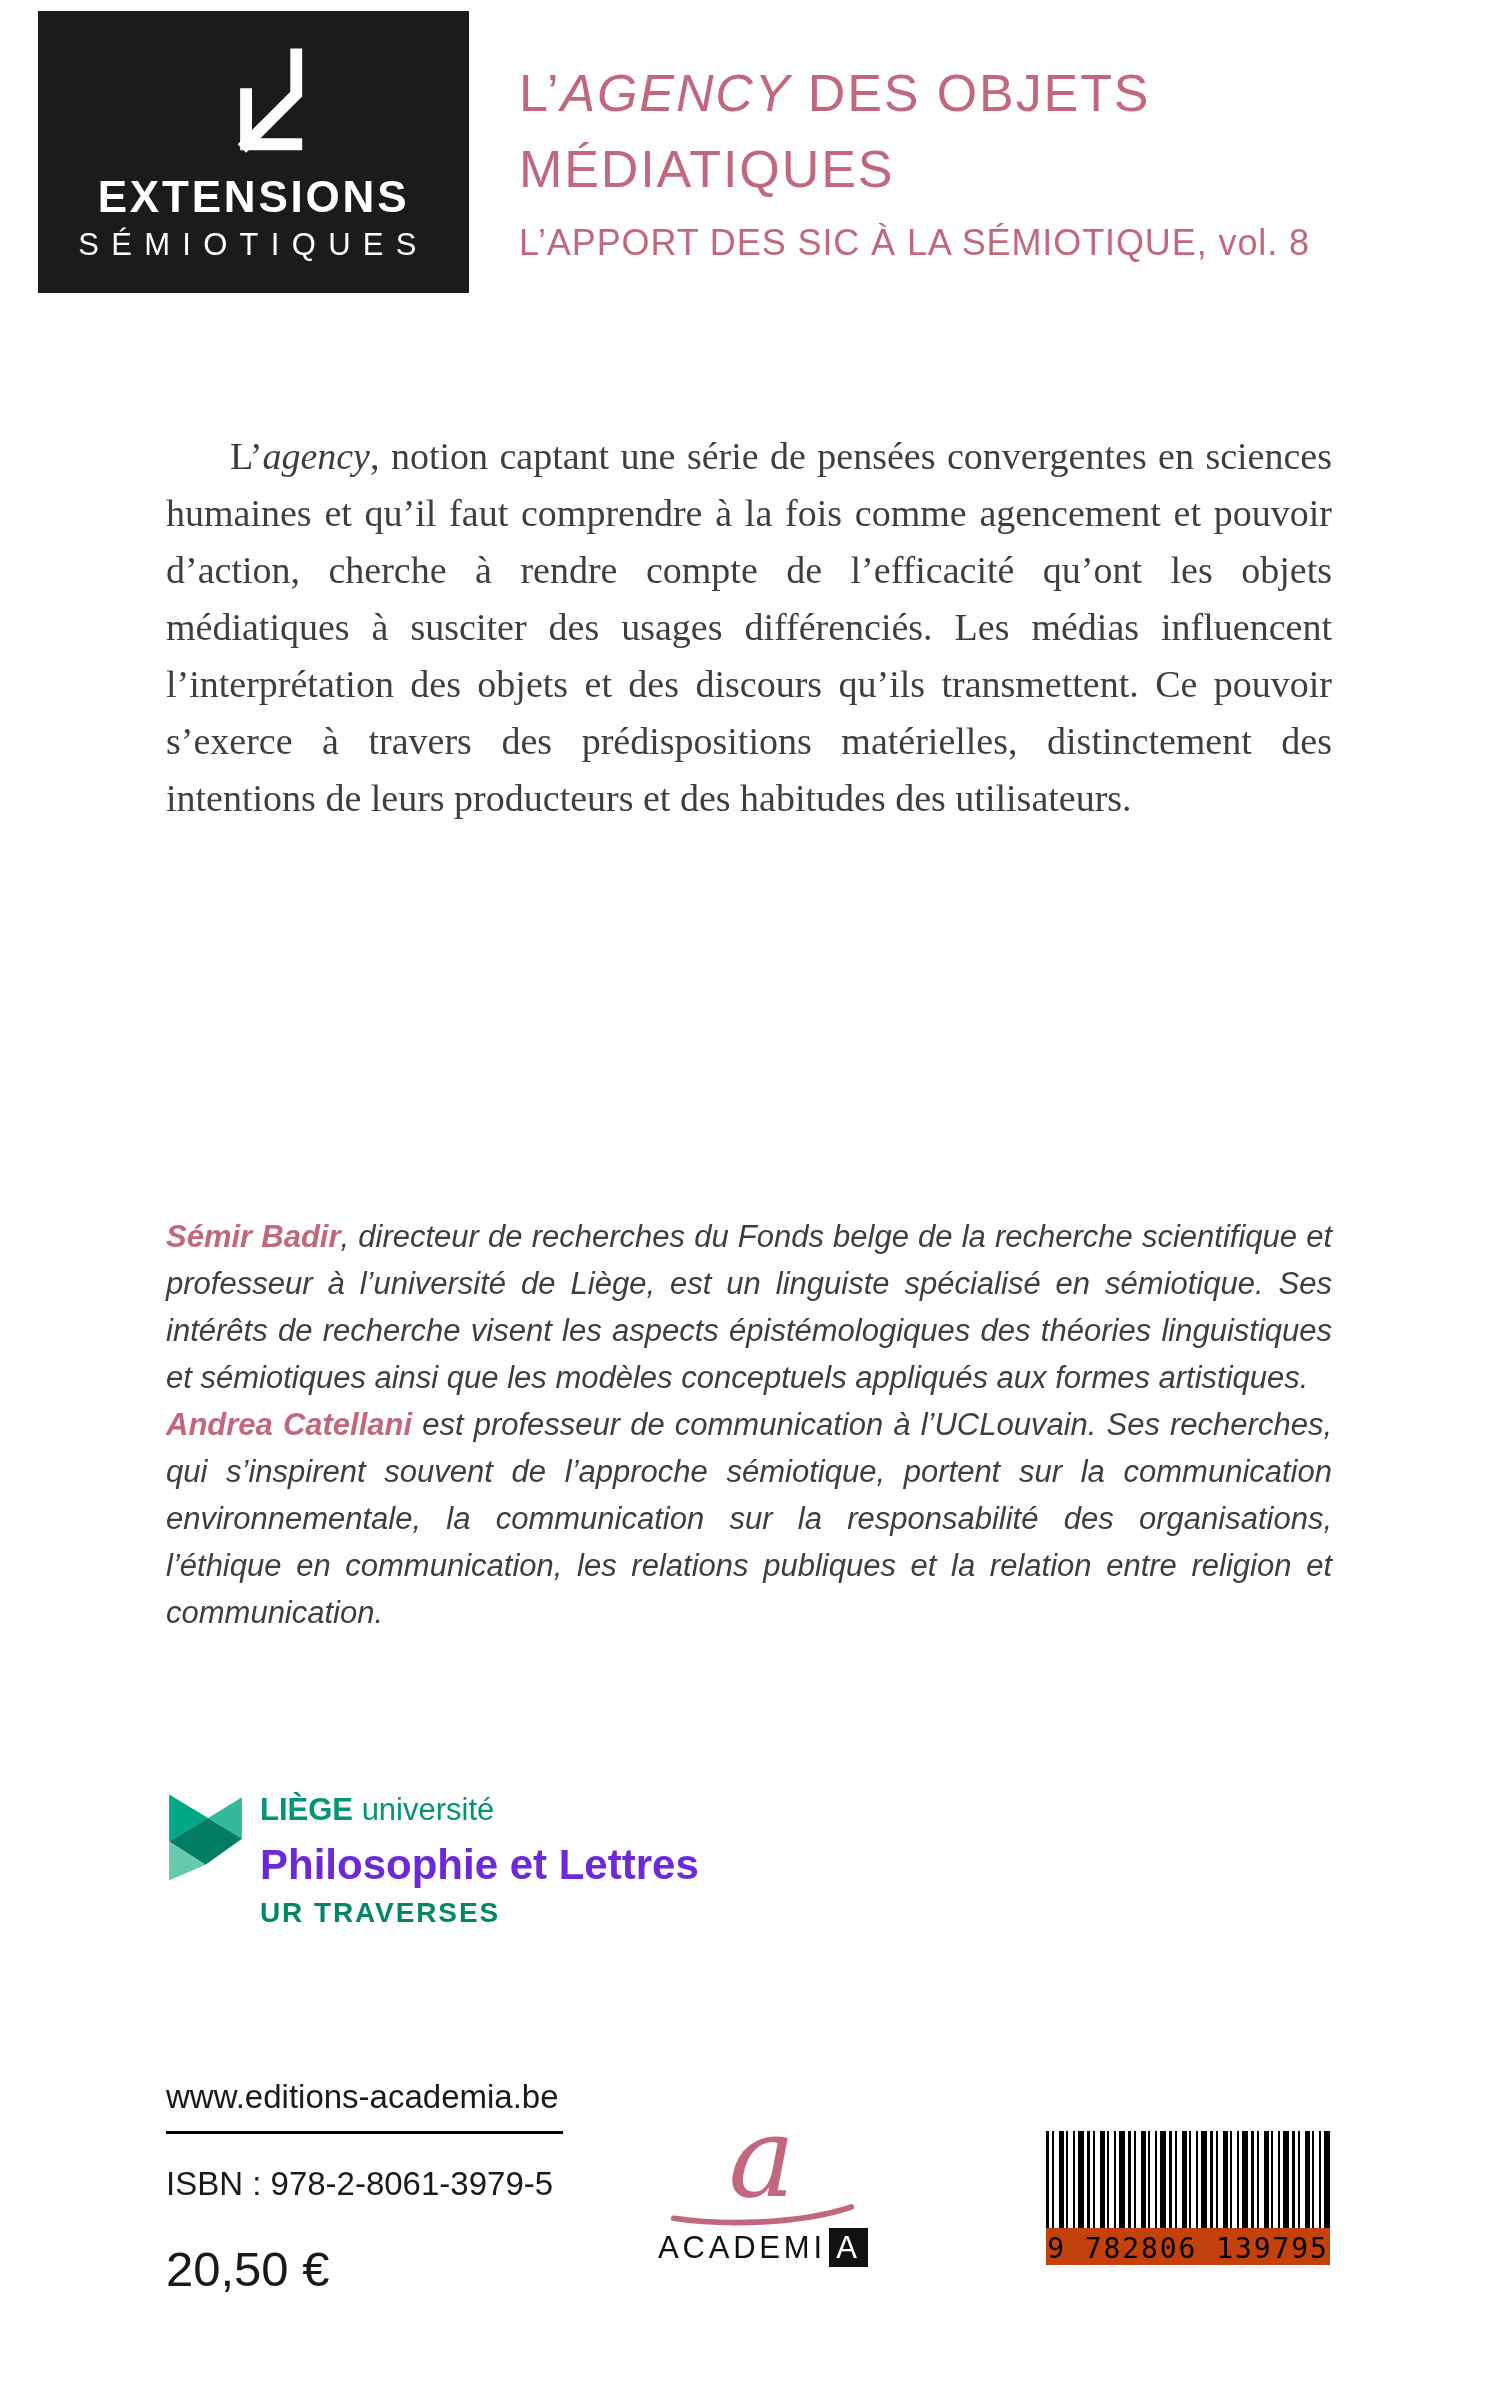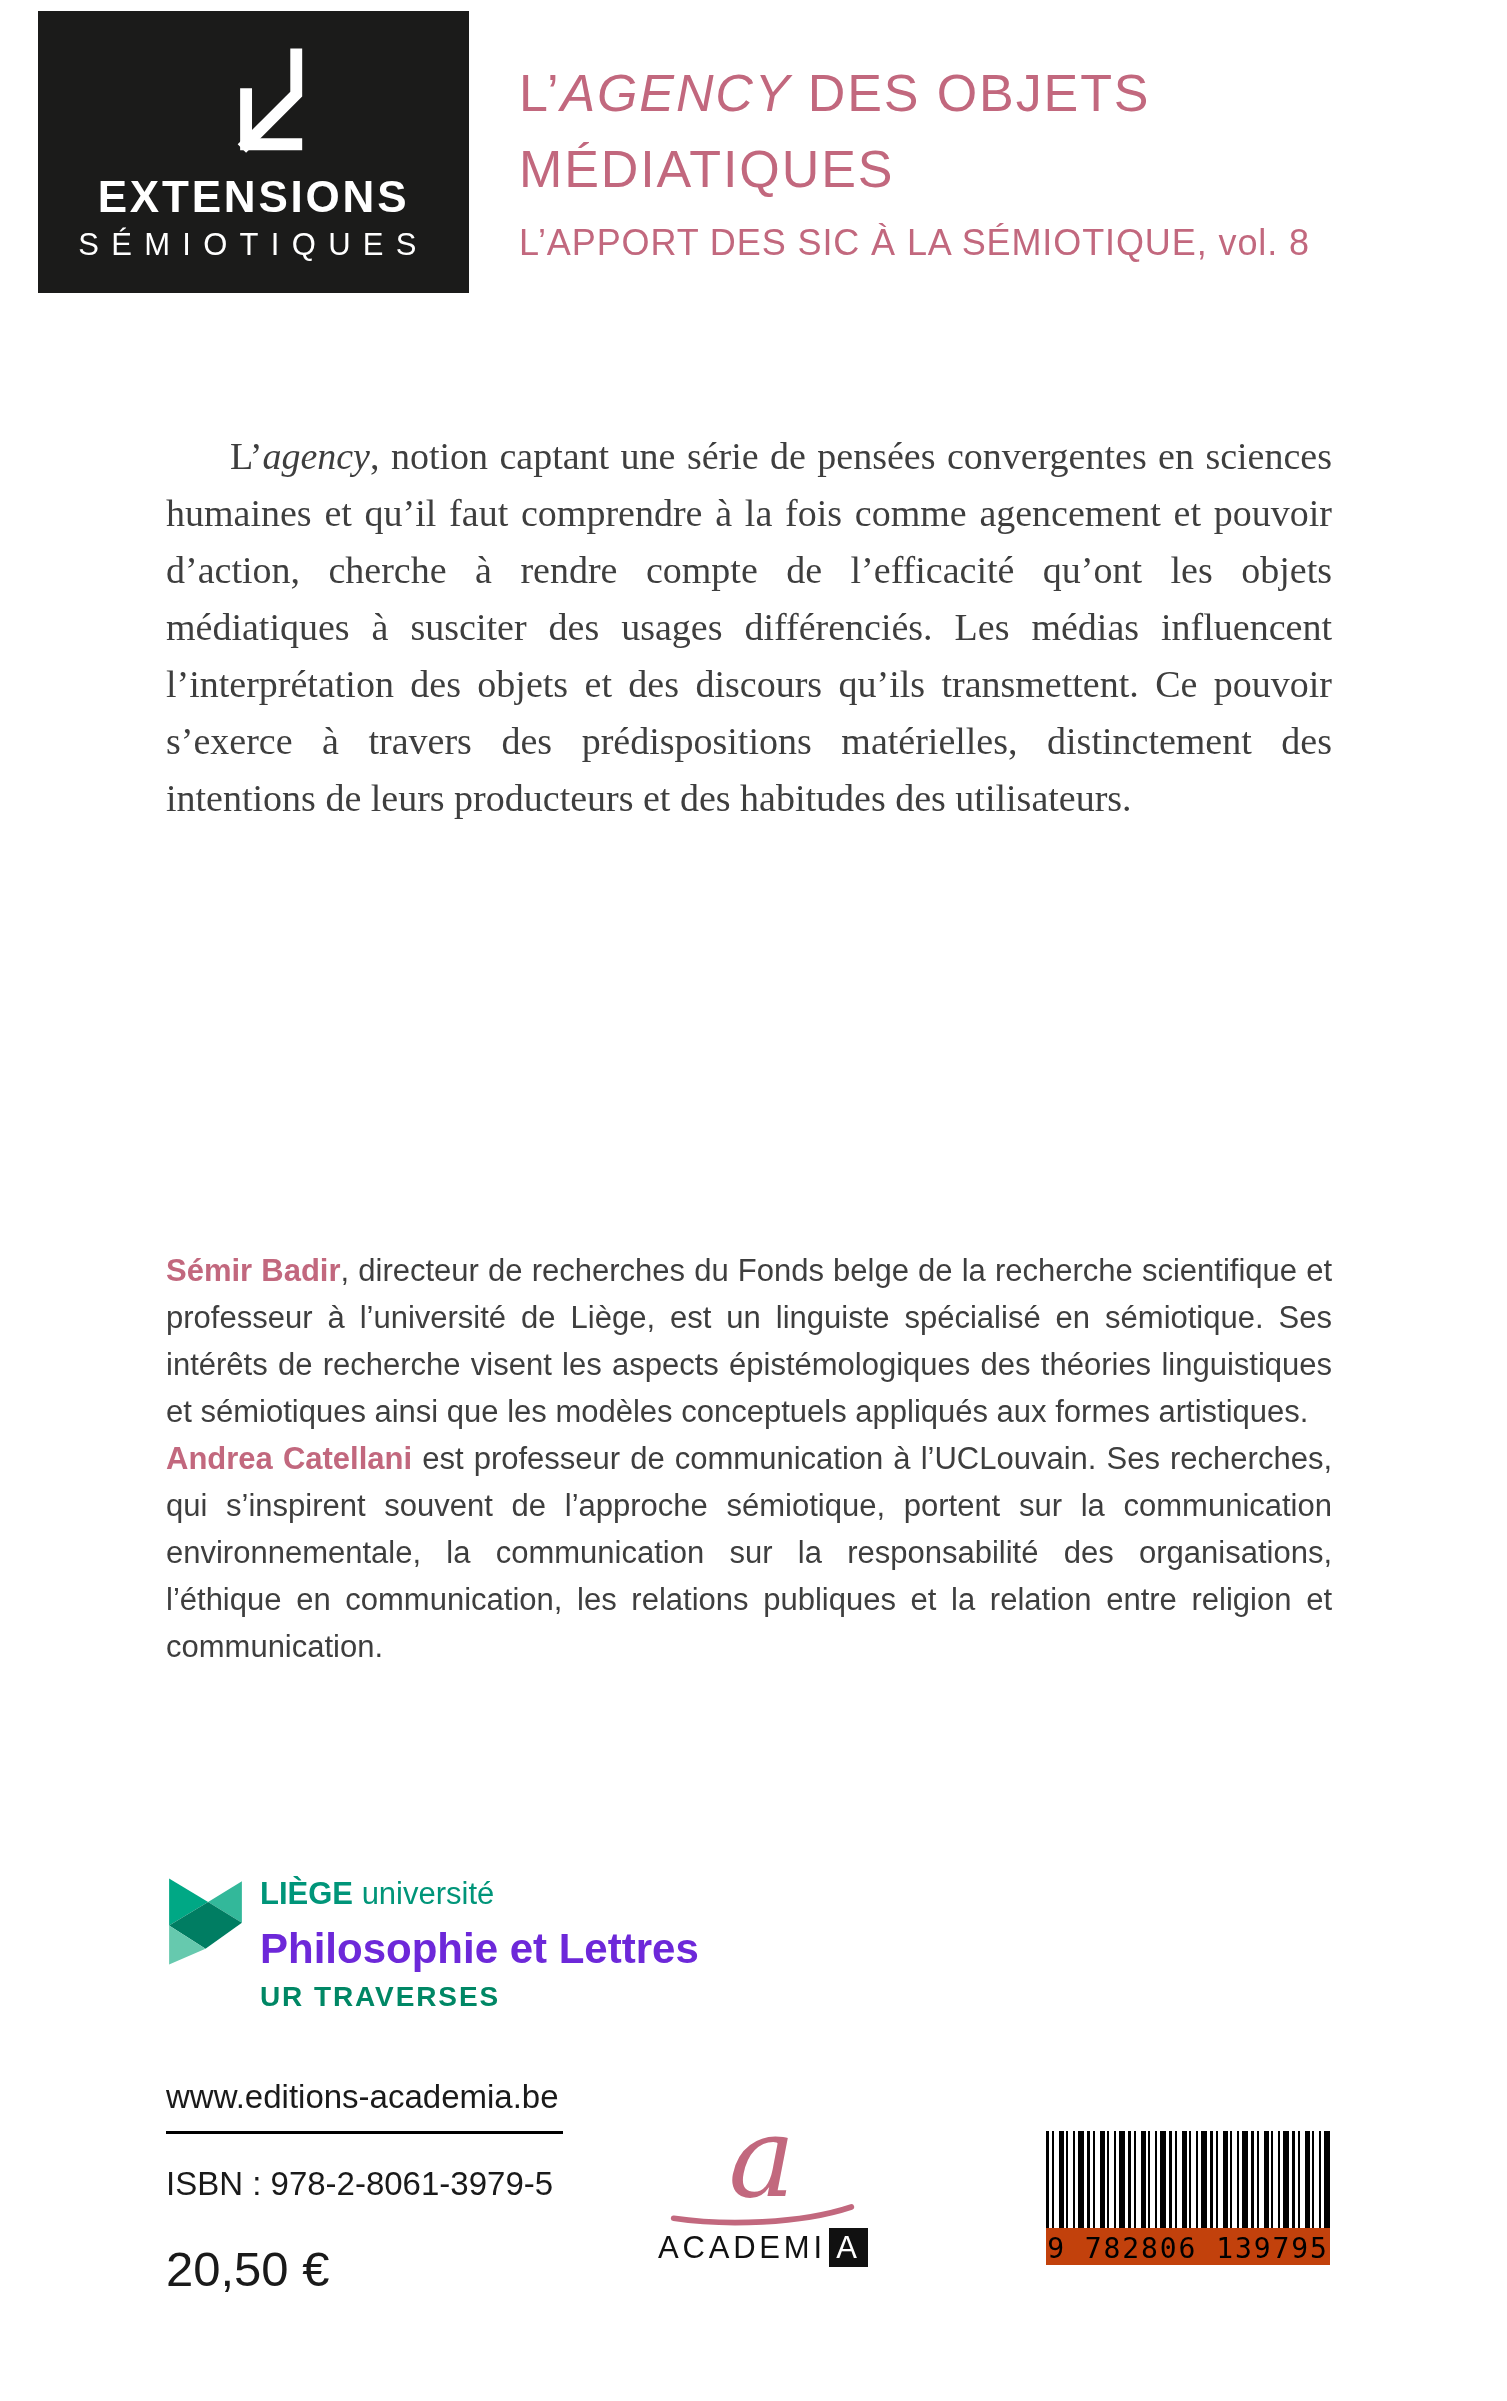--- a/index.html
+++ b/index.html
@@ -26,28 +26,28 @@
   
   .synopsis{
     position:absolute;left:166px;top:428px;width:1166px;
     font-size:38px;line-height:57px;color:#3e3e3e;text-align:justify;
   }
   .synopsis p{margin:0;text-indent:64px;font-family:Liberation Serif, serif;}
   .synopsis p + p{margin-top:32px;}
   .synopsis em{font-style:italic;}
   
   .bios{
-    position:absolute;left:166px;top:1247px;width:1166px;
+    position:absolute;left:166px;top:1213px;width:1166px;
     font-size:31px;line-height:47px;color:#3e3e3e;
-    text-align:justify;
+    font-style:italic;text-align:justify;
   }
   .bios p{margin:0;}
   .author-name{font-weight:bold;color:#c2687e;}
   
-  .uliege{position:absolute;left:166px;top:1876px;display:flex;align-items:flex-start;}
+  .uliege{position:absolute;left:166px;top:1792px;display:flex;align-items:flex-start;}
   .uliege-text{margin-left:15px;}
   .uliege-line1{font-size:31px;color:#009579;}
   .uliege-line1 .b{font-weight:bold;}
   .uliege-faculty{font-size:42px;font-weight:bold;color:#6d28d9;margin-top:13px;}
   .uliege-unit{font-size:28px;font-weight:bold;letter-spacing:1.9px;color:#008765;margin-top:7.6px;}
   
   .website{position:absolute;left:166px;top:2078px;font-size:33px;color:#1a1a1a;}
   .rule{position:absolute;left:166px;top:2131px;width:397px;height:2.8px;background:#000;}
   .isbn{position:absolute;left:166px;top:2165px;font-size:33px;color:#1a1a1a;}
   .price{position:absolute;left:166px;top:2241px;font-size:49px;color:#1a1a1a;}

